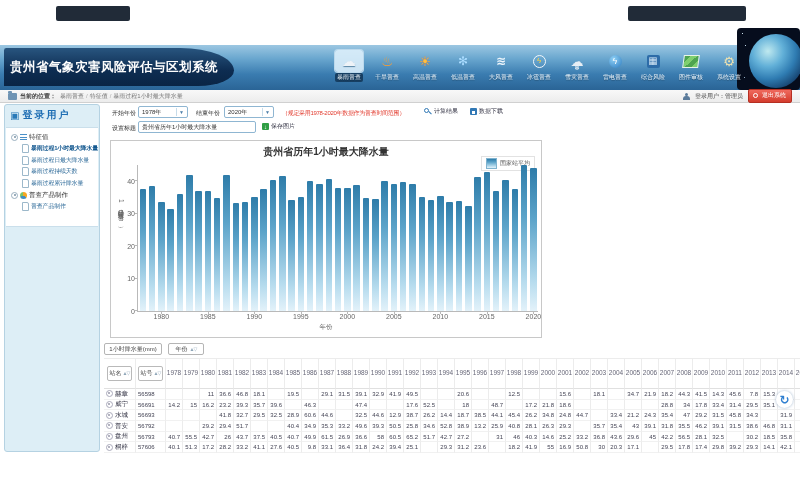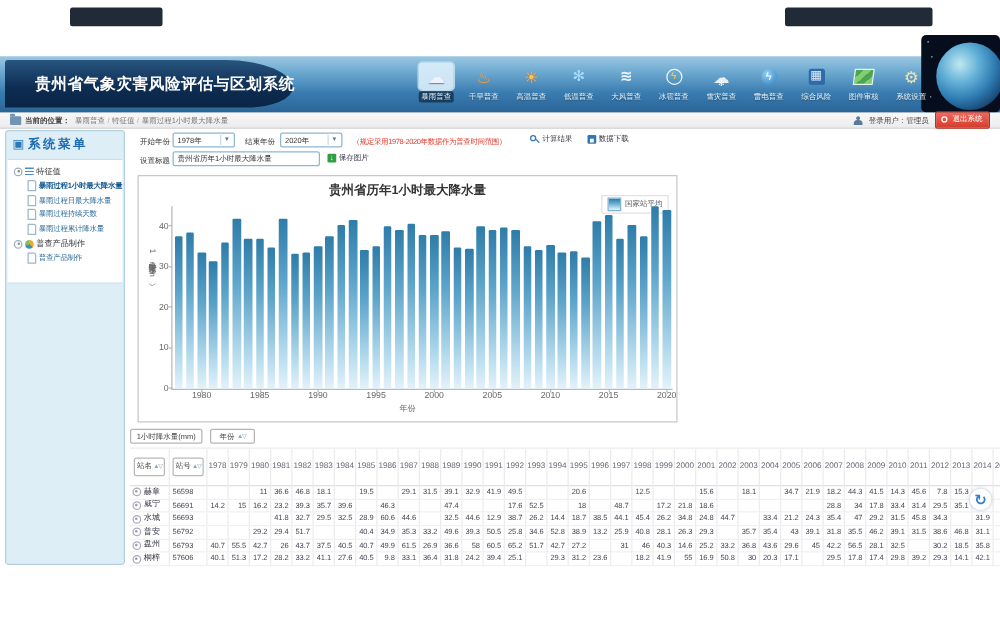--- a/index.html
+++ b/index.html
@@ -12,21 +12,21 @@
   .artifact.right{left:628px;top:6px;width:118px;height:15px;}
 
   
   .header-band{position:absolute;left:0;top:45px;width:800px;height:45px;
     background:linear-gradient(180deg,#9cc7e2 0%,#6aa7cf 30%,#3a7cb0 65%,#2a6496 100%);
     border-bottom:1px solid #1d4f7c;}
   .title-ribbon{position:absolute;left:4px;top:48px;width:230px;height:38px;z-index:3;
     background:linear-gradient(180deg,#28557f,#0d2c51 60%,#0a2545);
     border-radius:4px 90px 60px 0px / 4px 38px 26px 0px;
     color:#fdfdfd;font-size:12.5px;font-weight:bold;letter-spacing:.5px;
-    line-height:38px;padding-left:24px;box-sizing:border-box;white-space:nowrap;}
+    line-height:38px;padding-left:6px;box-sizing:border-box;white-space:nowrap;}
 
   
   .earth{position:absolute;left:737px;top:28px;width:63px;height:62px;z-index:2;
     background:#060d1d;border-radius:4px;overflow:hidden;}
   .earth .sphere{position:absolute;left:12px;top:6px;width:54px;height:54px;border-radius:50%;
     background:radial-gradient(circle at 35% 32%,#bfe9ef 0%,#62b0d8 30%,#2f7cb2 55%,#133b66 82%,#0a2140 100%);}
   .earth .stars{position:absolute;left:5px;top:5px;width:1px;height:1px;background:#cfe3ef;
     box-shadow:3px 12px 0 #bcd3e4, 8px 30px 0 #9fb8cc, 2px 44px 0 #8fa8bf;}
 
   
@@ -238,21 +238,21 @@
     <span class="bc-right">
       <span class="user-ic"></span>
       <span class="login-text">登录用户：管理员</span>
       <span class="logout-btn">退出系统</span>
     </span>
   </div>
 
   <aside class="sidebar">
     <div class="sidebar-header">
       <span class="menu-ic">▣</span>
-      <span class="sidebar-title">系统菜单</span>
+      <span class="sidebar-title">登录用户</span>
     </div>
     <div class="tree-box" id="tree">
         <div class="tree-row">
           <span class="toggle-ic"></span>
           <span class="list-ic"></span>
           <span class="group-label">特征值</span>
         </div>
         <div class="tree-row child active">
           <span class="doc-ic"></span>
           <span class="child-label">暴雨过程1小时最大降水量</span>

